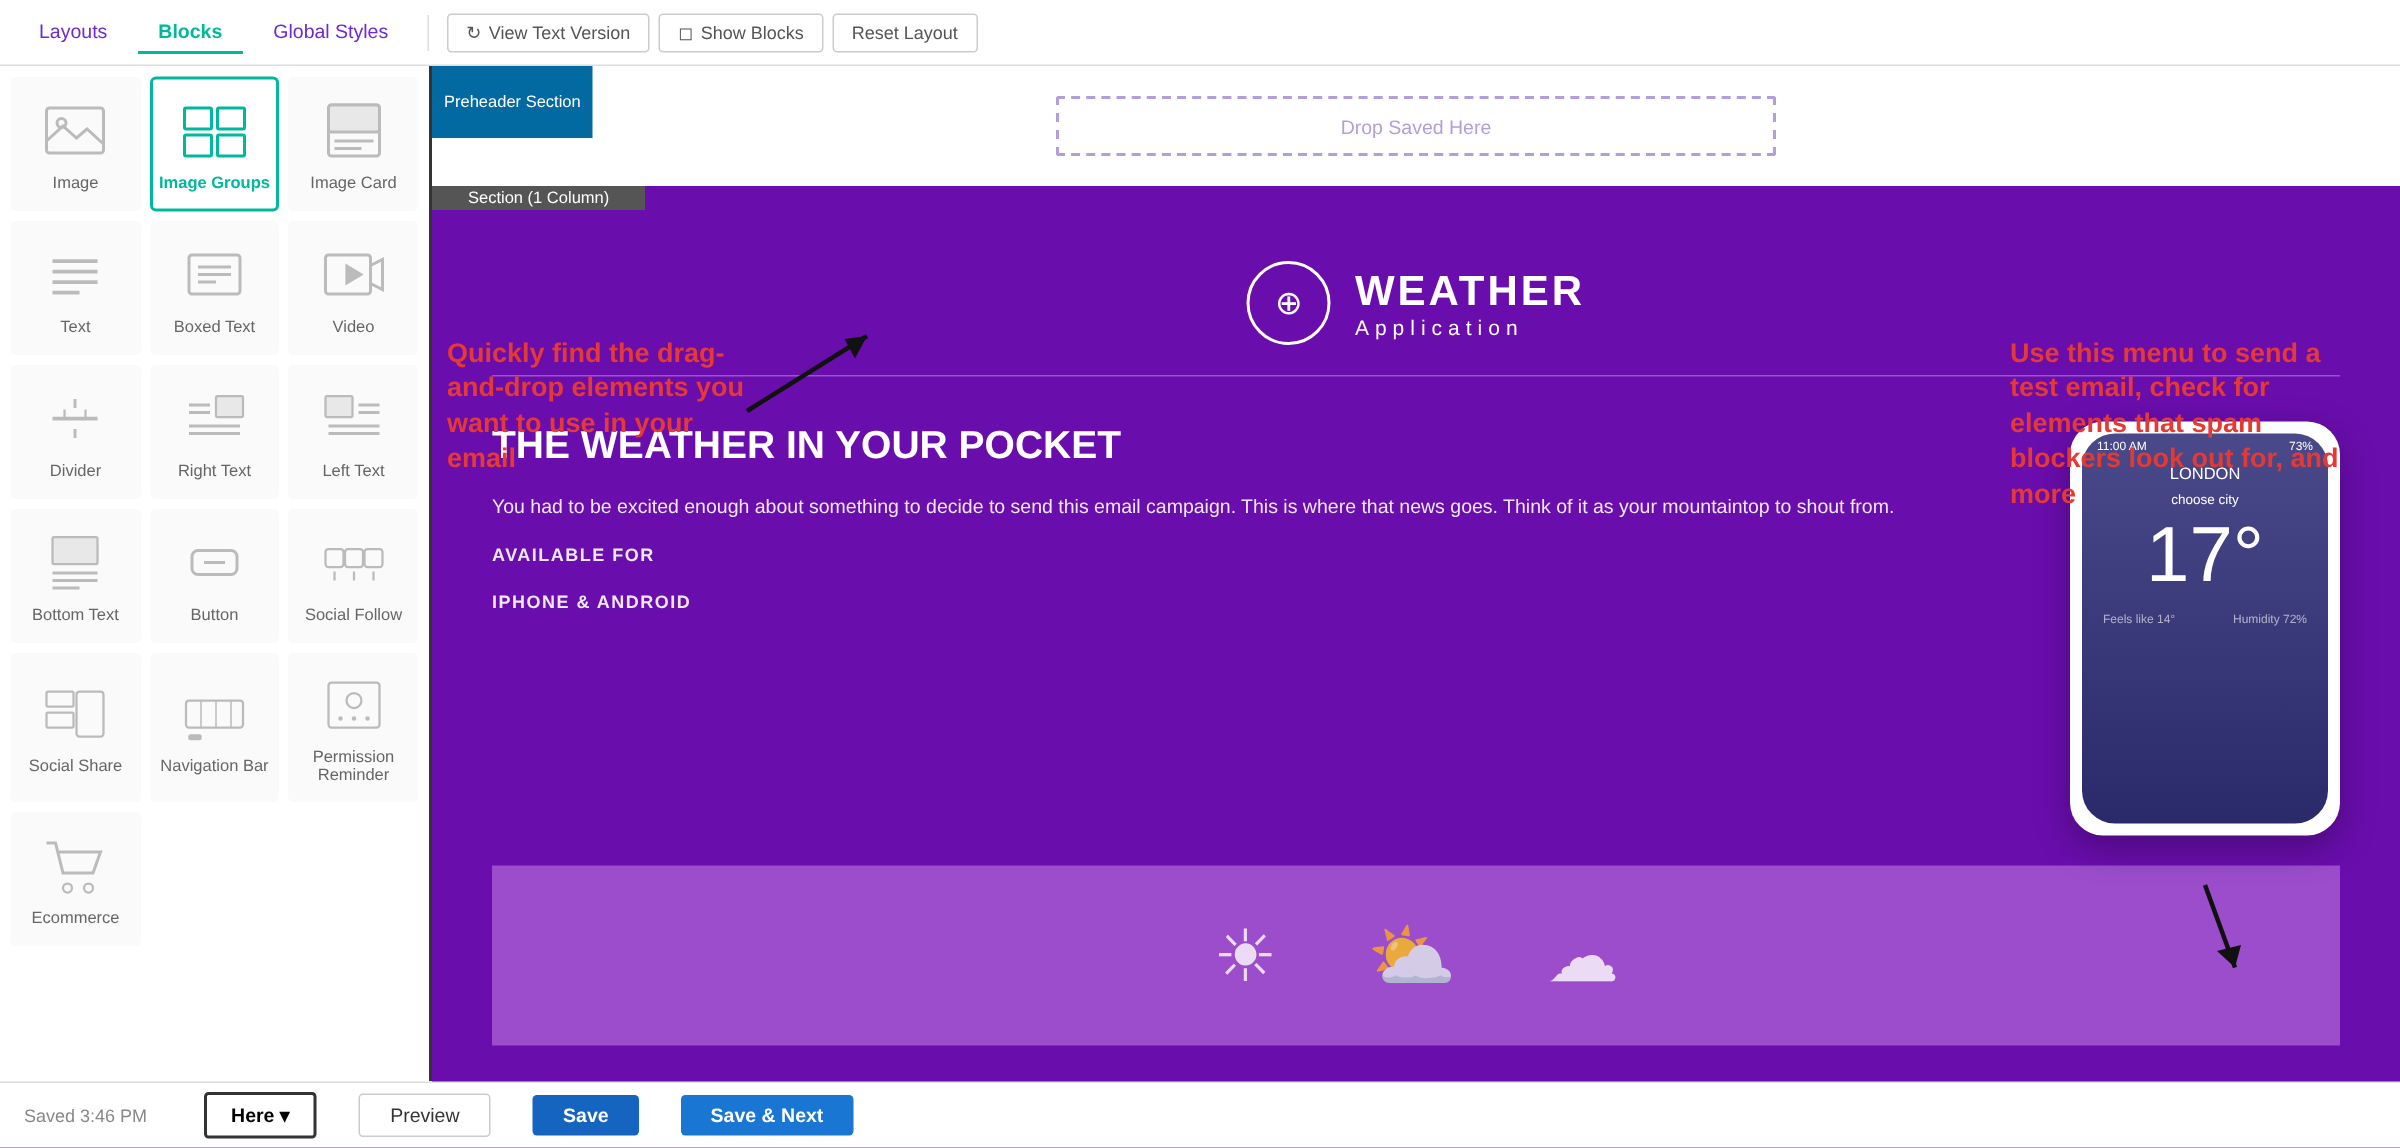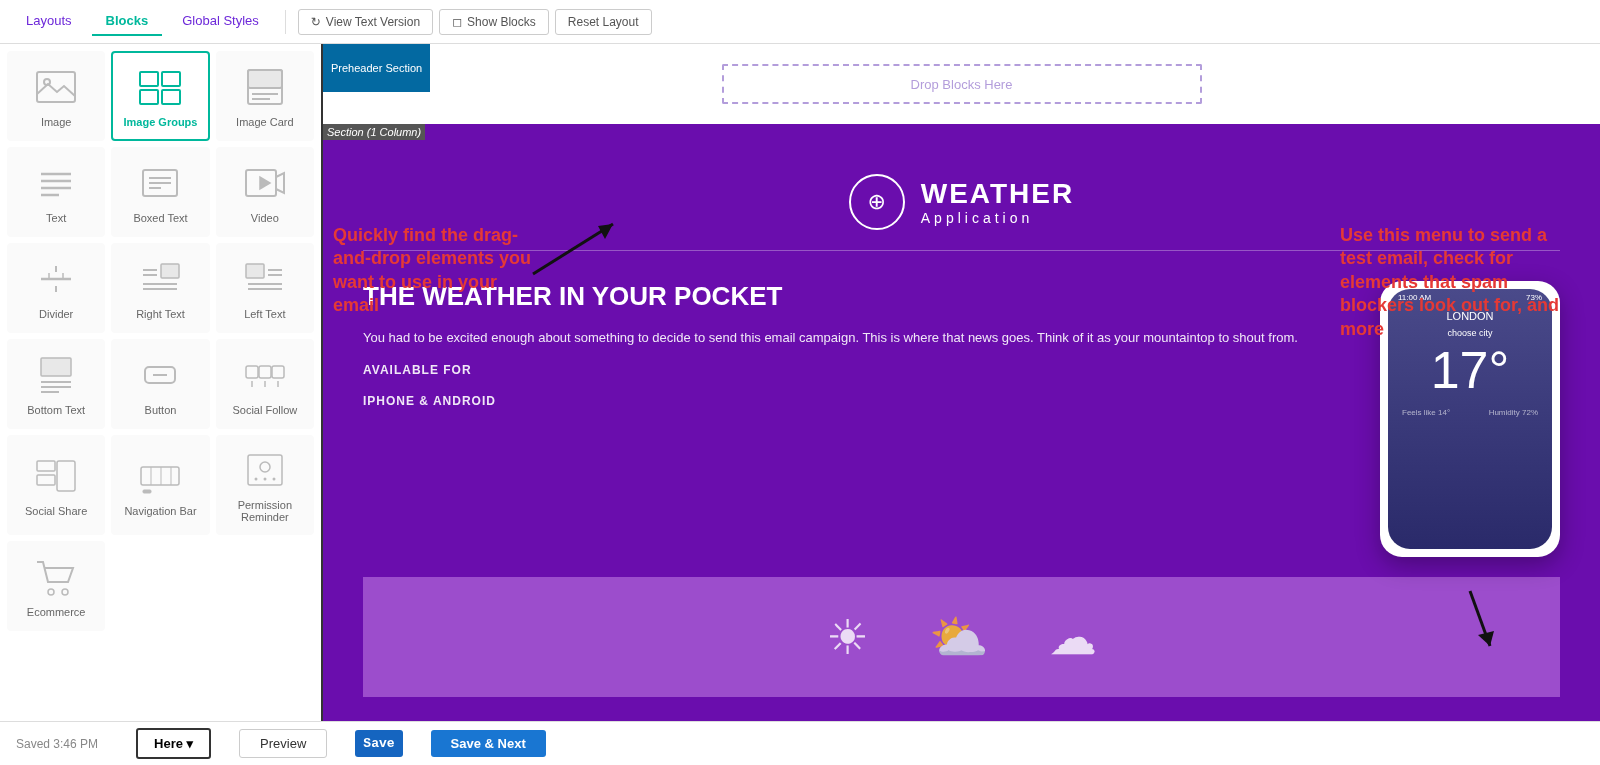--- a/index.html
+++ b/index.html
@@ -21,21 +21,21 @@
       border: 1px solid #ccc; border-radius: 3px; cursor: pointer; background: #fff; color: #555;
     }
 
     
     .main-content {
       display: flex; flex: 1; overflow: hidden;
     }
 
     
     .sidebar {
-      width: 323px; background: #fff; border-right: 2px solid #333;
+      width: 288px; background: #fff; border-right: 2px solid #333;
       overflow-y: auto; flex-shrink: 0;
     }
     .blocks-grid {
       display: grid; grid-template-columns: repeat(3, 1fr); gap: 0;
       padding: 4px;
     }
     .block-item {
       display: flex; flex-direction: column; align-items: center; justify-content: center;
       padding: 10px 4px; cursor: pointer; border: 2px solid transparent;
       border-radius: 4px; font-size: 11px; color: #666; text-align: center;
@@ -59,21 +59,21 @@
       position: absolute; top: 0; left: 0; background: #0369a1; color: #fff;
       font-size: 11px; padding: 18px 8px; z-index: 10;
     }
     .drop-zone {
       border: 2px dashed #b39ddb; width: 480px; height: 40px;
       display: flex; align-items: center; justify-content: center;
       color: #b39ddb; font-size: 13px; border-radius: 2px;
     }
     .section-label-top {
       position: absolute; top: 0; left: 0; background: #555; color: #fff;
-      font-size: 11px; padding: 2px 4px; z-index: 10; font-style: italic;
+      font-size: 11px; padding: 2px 24px; z-index: 10;
     }
 
     .email-body {
       background: #6a0dad; padding: 30px 40px;
     }
 
     
     .email-header {
       display: flex; align-items: center; justify-content: center; gap: 16px;
       padding: 20px 0; border-bottom: 1px solid rgba(255,255,255,0.3); margin-bottom: 30px;
@@ -142,22 +142,22 @@
       padding: 6px 16px; border: 2px solid #333; border-radius: 3px;
       background: #fff; cursor: pointer; font-size: 13px; font-weight: 600;
       display: flex; align-items: center; gap: 4px;
     }
     .btn-preview {
       padding: 6px 20px; border: none; border-radius: 3px;
       background: #fff; cursor: pointer; font-size: 13px; color: #333;
       border: 1px solid #ccc;
     }
     .btn-save {
-      padding: 6px 8px; border: none; border-radius: 3px;
-      background: #1565c0; cursor: pointer; font-size: 13px; color: #fff; font-weight: 600; font-family: Liberation Mono, monospace;
+      padding: 6px 20px; border: none; border-radius: 3px;
+      background: #1565c0; cursor: pointer; font-size: 13px; color: #fff; font-weight: 600;
     }
     .btn-save-next {
       padding: 6px 20px; border: none; border-radius: 3px;
       background: #1976d2; cursor: pointer; font-size: 13px; color: #fff; font-weight: 600;
     }
 
     .canvas-wrapper {
       position: relative; flex: 1;
     }
   </style>
@@ -407,21 +407,21 @@
       </svg>
     </div>
 
     <div class="canvas-area">
       <div class="canvas-inner">
 
         <div style="position:relative; background:#fff; min-height:70px;">
           <div class="section-label">Preheader Section</div>
           <div style="padding: 20px; display:flex; justify-content:center; align-items:center; min-height:70px;">
             <div class="drop-zone">
-              <span>Drop Blocks Here</span>
+              <span>Drop Saved Here</span>
             </div>
           </div>
         </div>
 
         <div style="position:relative;">
           <div class="section-label-top">Section (1 Column)</div>
 
           <div class="email-body">
 
             <div class="email-header">

